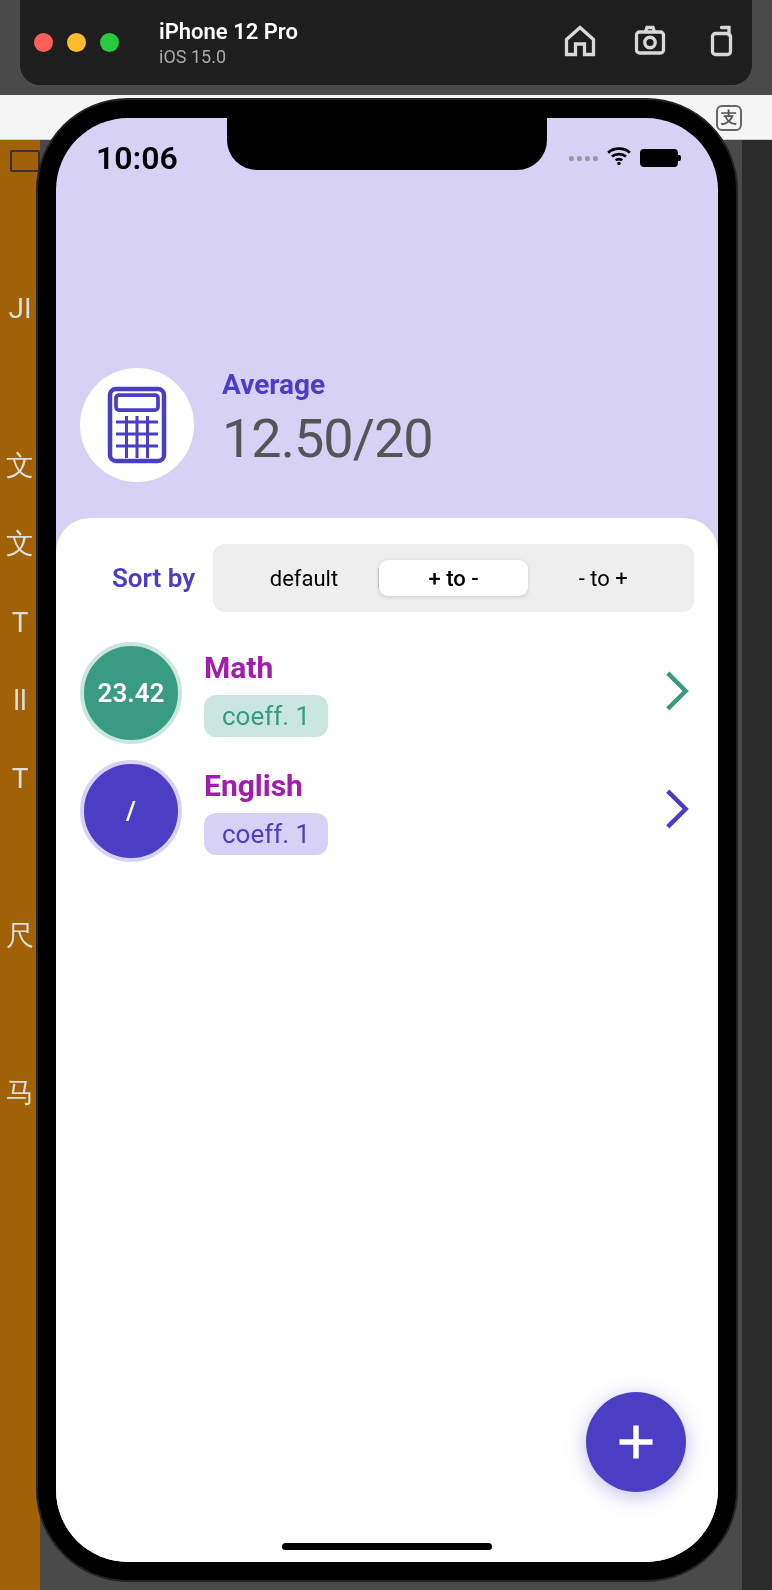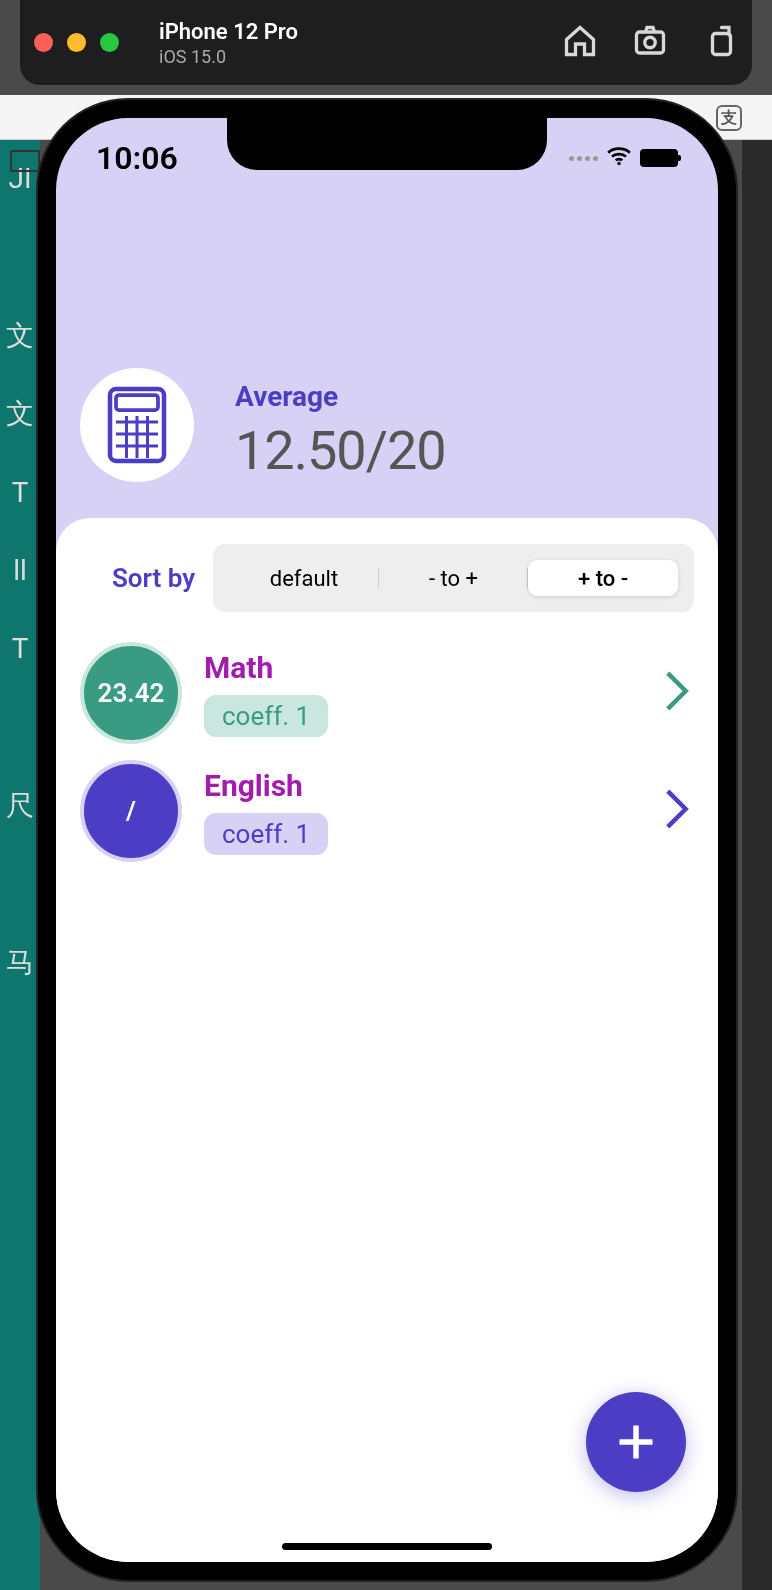--- a/index.html
+++ b/index.html
@@ -1,20 +1,20 @@
 <!DOCTYPE html>
 <html><head>
   <meta charset="utf-8">
   <style>
     * { margin: 0; padding: 0; box-sizing: border-box; font-family: -apple-system, BlinkMacSystemFont, "Segoe UI", Roboto, Helvetica, Arial, sans-serif; }
     body { background: #4a4a4a; width: 772px; height: 1590px; overflow: hidden; position: relative; }
     
     
     .bg-chrome { position: absolute; top: 95px; left: 0; right: 0; height: 45px; background: #f5f5f5; border-bottom: 1px solid #ccc; }
-    .bg-dark1 { position: absolute; top: 140px; left: 0; width: 40px; bottom: 0; background: #0f766e; color: #ddd; font-size: 28px; line-height: 2.8; text-align: center; overflow: hidden;}
+    .bg-dark1 { position: absolute; top: 140px; left: 0; width: 40px; bottom: 0; background: #a16207; color: #ddd; font-size: 28px; padding-top: 130px; line-height: 2.8; text-align: center; overflow: hidden;}
     .bg-dark2 { position: absolute; top: 140px; right: 0; width: 30px; bottom: 0; background: #2a2a2a; }
     .bg-icon-right { position: absolute; top: 105px; right: 30px; width: 26px; height: 26px; border: 2px solid #666; border-radius: 6px; display:flex; align-items:center; justify-content:center; color:#555; font-size:16px; font-weight:bold;}
     .bg-folder { position: absolute; top: 150px; left: 10px; width: 30px; height: 22px; border: 2px solid #333; border-radius: 2px; }
 
     
     .sim-bar { position: absolute; top: 0; left: 20px; right: 20px; height: 85px; background: #1e1e1e; border-radius: 0 0 20px 20px; display: flex; align-items: center; padding: 0 14px; }
     .traffic { display: flex; gap: 14px; }
     .dot { width: 19px; height: 19px; border-radius: 50%; }
     .dot.red { background: #ff5f57; }
     .dot.yellow { background: #febc2e; }
@@ -35,21 +35,21 @@
     .status-time { font-size: 32px; font-weight: 600; color: #000; }
     .status-right { margin-left: auto; display: flex; align-items: center; gap: 8px; }
     .cell-dots { display:flex; gap:3px; align-items:center;}
     .cell-dots span { width:5px; height:5px; border-radius:50%; background:#999;}
     .wifi svg { width: 26px; height: 26px; }
     .battery { width: 38px; height: 18px; border: 2px solid #000; border-radius: 4px; position: relative; background:#000;}
     .battery::after { content:''; position:absolute; right:-5px; top:4px; width:3px; height:6px; background:#000; border-radius:0 2px 2px 0;}
 
     
     .page-title { position: absolute; top: 172px; left: 24px; font-size: 56px; font-weight: 800; color: #4b3ec4; letter-spacing: -1px;}
-    .avg-row { position: absolute; top: 250px; left: 24px; display: flex; align-items: flex-end; gap: 41px; }
+    .avg-row { position: absolute; top: 250px; left: 24px; display: flex; align-items: flex-start; gap: 28px; }
     .calc-circle { width: 114px; height: 114px; background: #fff; border-radius: 50%; display: flex; align-items: center; justify-content: center; }
     .calc-circle svg { width: 62px; height: 78px; }
     .avg-label { font-size: 28px; font-weight: 700; color: #4b3ec4; }
     .avg-value { font-size: 54px; font-weight: 400; color: #555; margin-top: 6px; letter-spacing:-1px;}
 
     
     .card { position: absolute; top: 400px; left: 0; right: 0; bottom: 0; background: #fff; border-radius: 34px 34px 0 0; padding: 26px 24px; }
     .sort-row { display: flex; align-items: center; gap: 18px; }
     .sort-label { font-size: 26px; font-weight: 600; color: #4b3ec4; margin-left: 32px; }
     .segment { flex: 1; display: flex; background: #eeeeef; border-radius: 12px; padding: 16px; height: 68px; }
@@ -162,22 +162,22 @@
         <div class="avg-label">Average</div>
         <div class="avg-value">12.50/20</div>
       </div>
     </div>
 
     <div class="card">
       <div class="sort-row">
         <span class="sort-label">Sort by</span>
         <div class="segment">
           <div class="seg-item">default</div>
+          <div class="seg-item active">+ to -</div>
           <div class="seg-item">- to +</div>
-          <div class="seg-item active">+ to -</div>
         </div>
       </div>
 
       <div class="subject-list">
         <div class="subject-row">
           <div class="score-circle teal">23.42</div>
           <div class="subject-info">
             <div class="subject-name">Math</div>
             <span class="coeff-badge teal">coeff. 1</span>
           </div>

